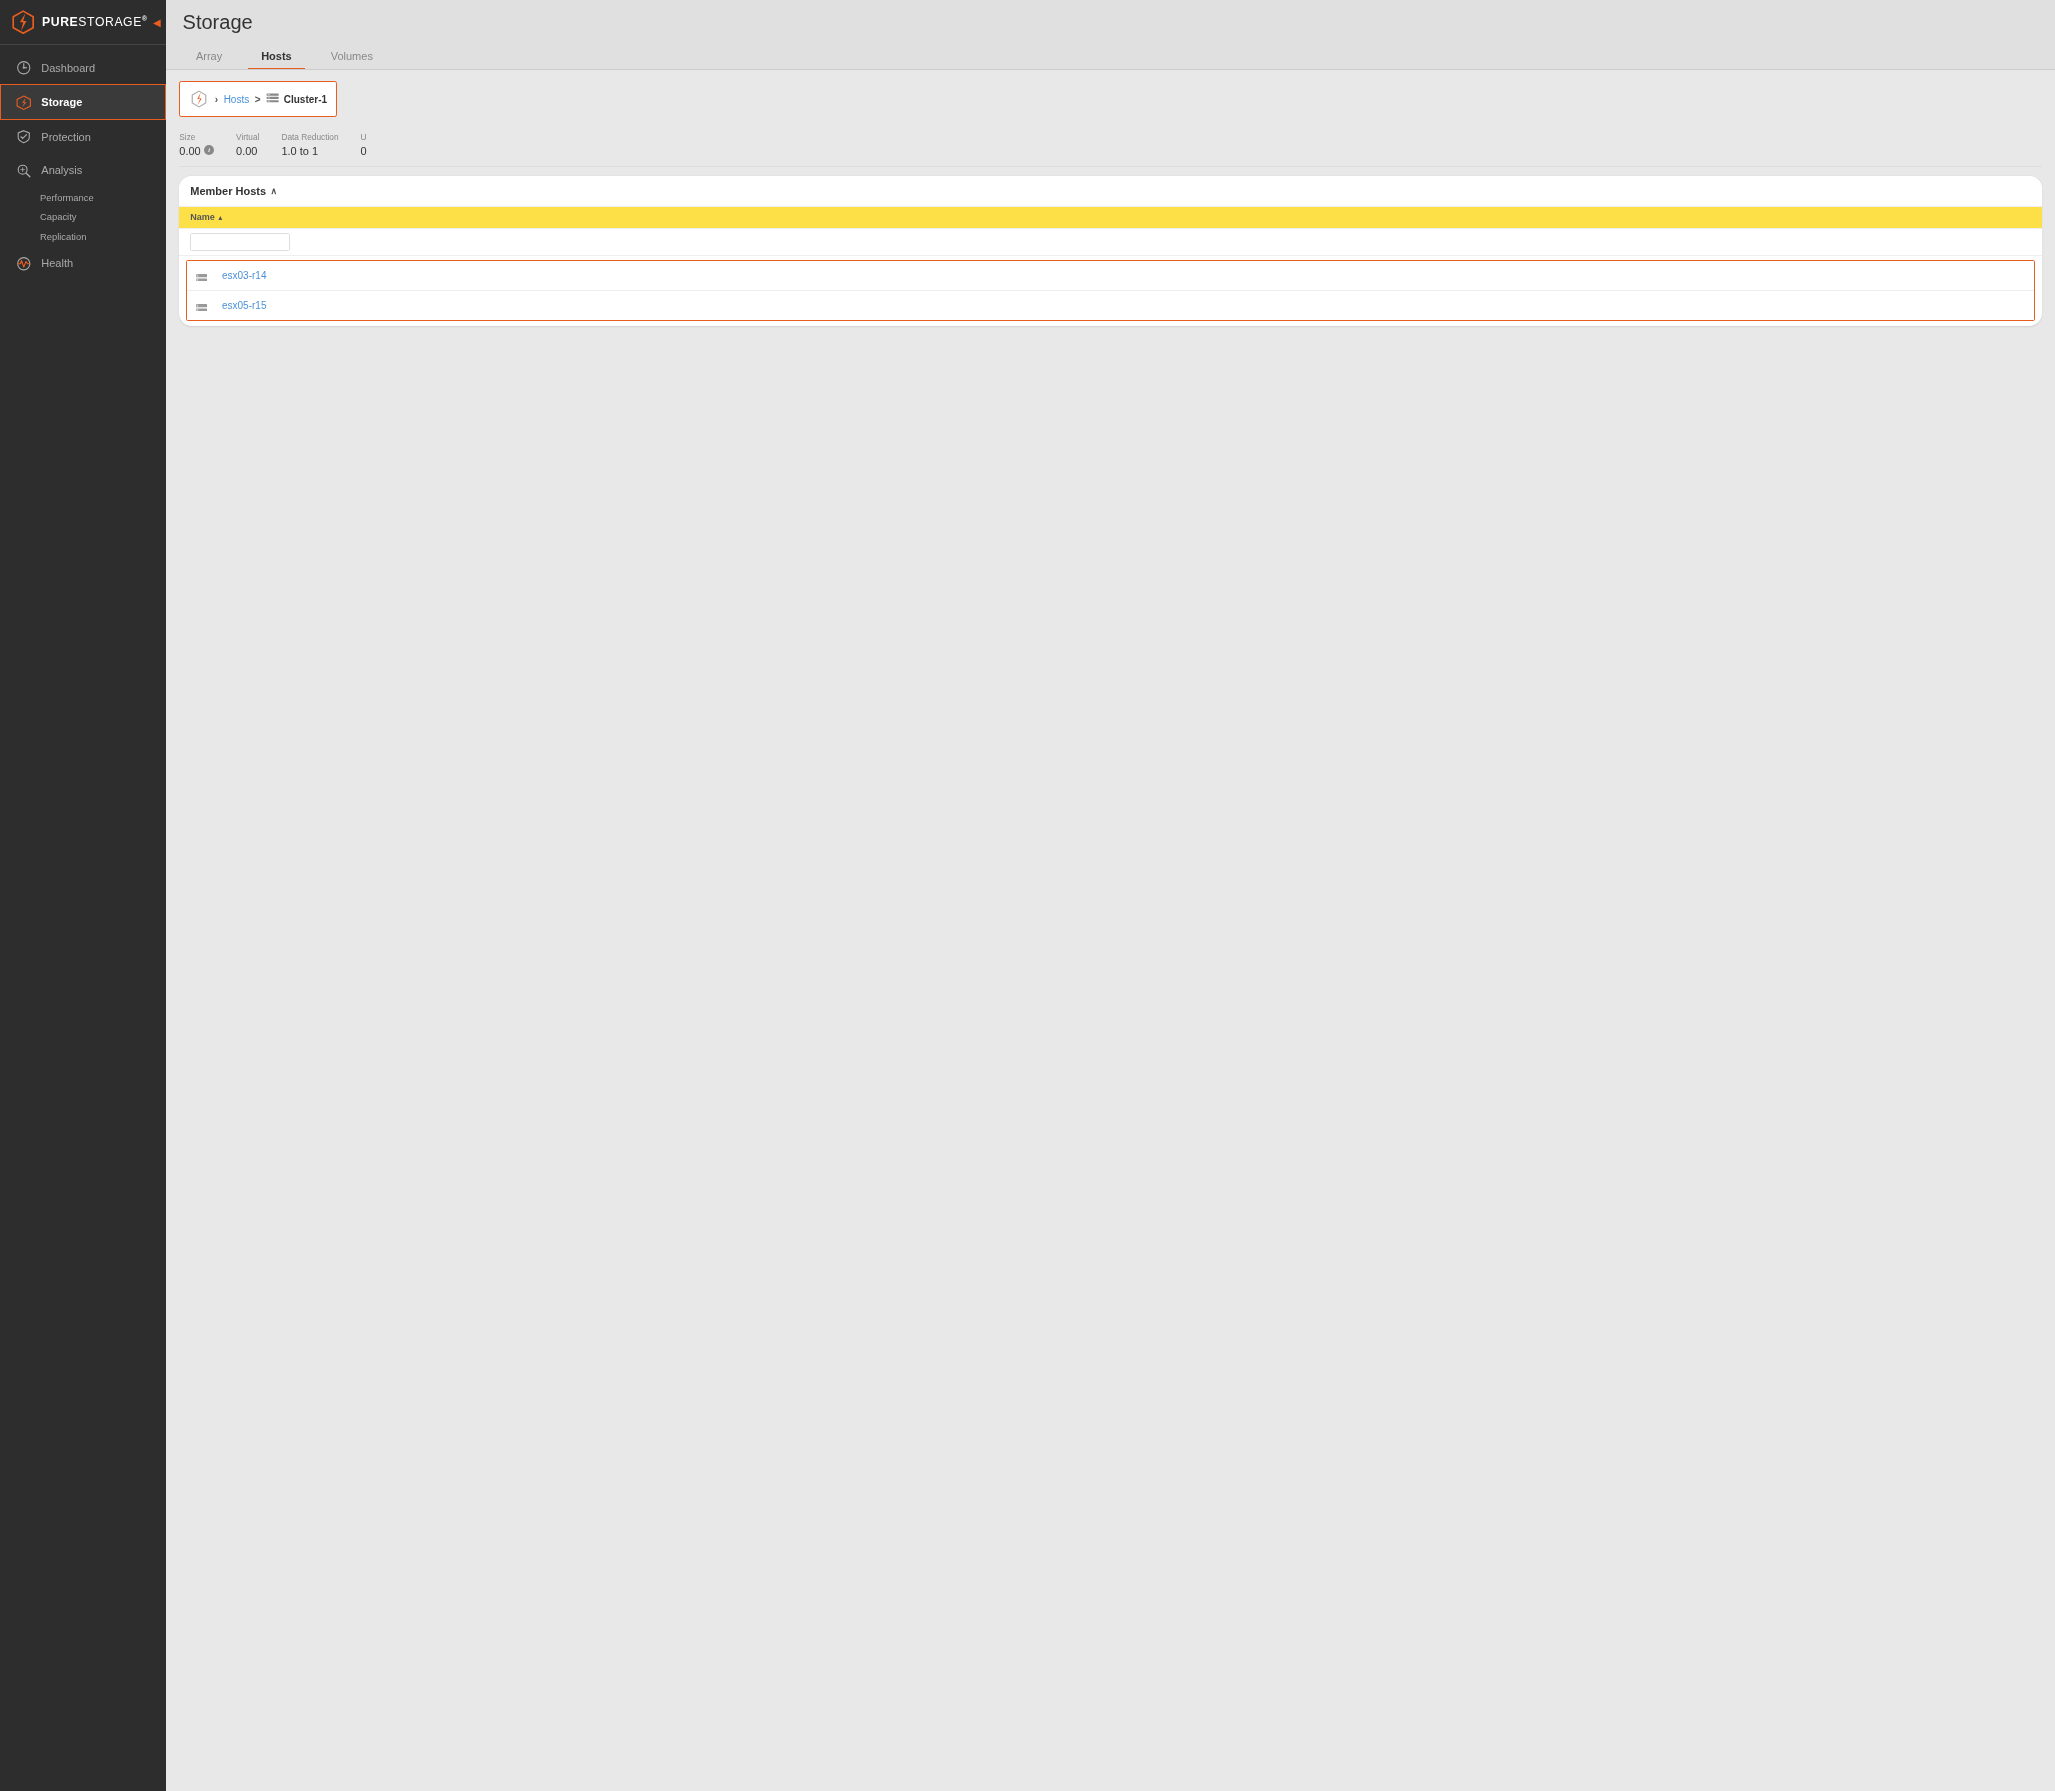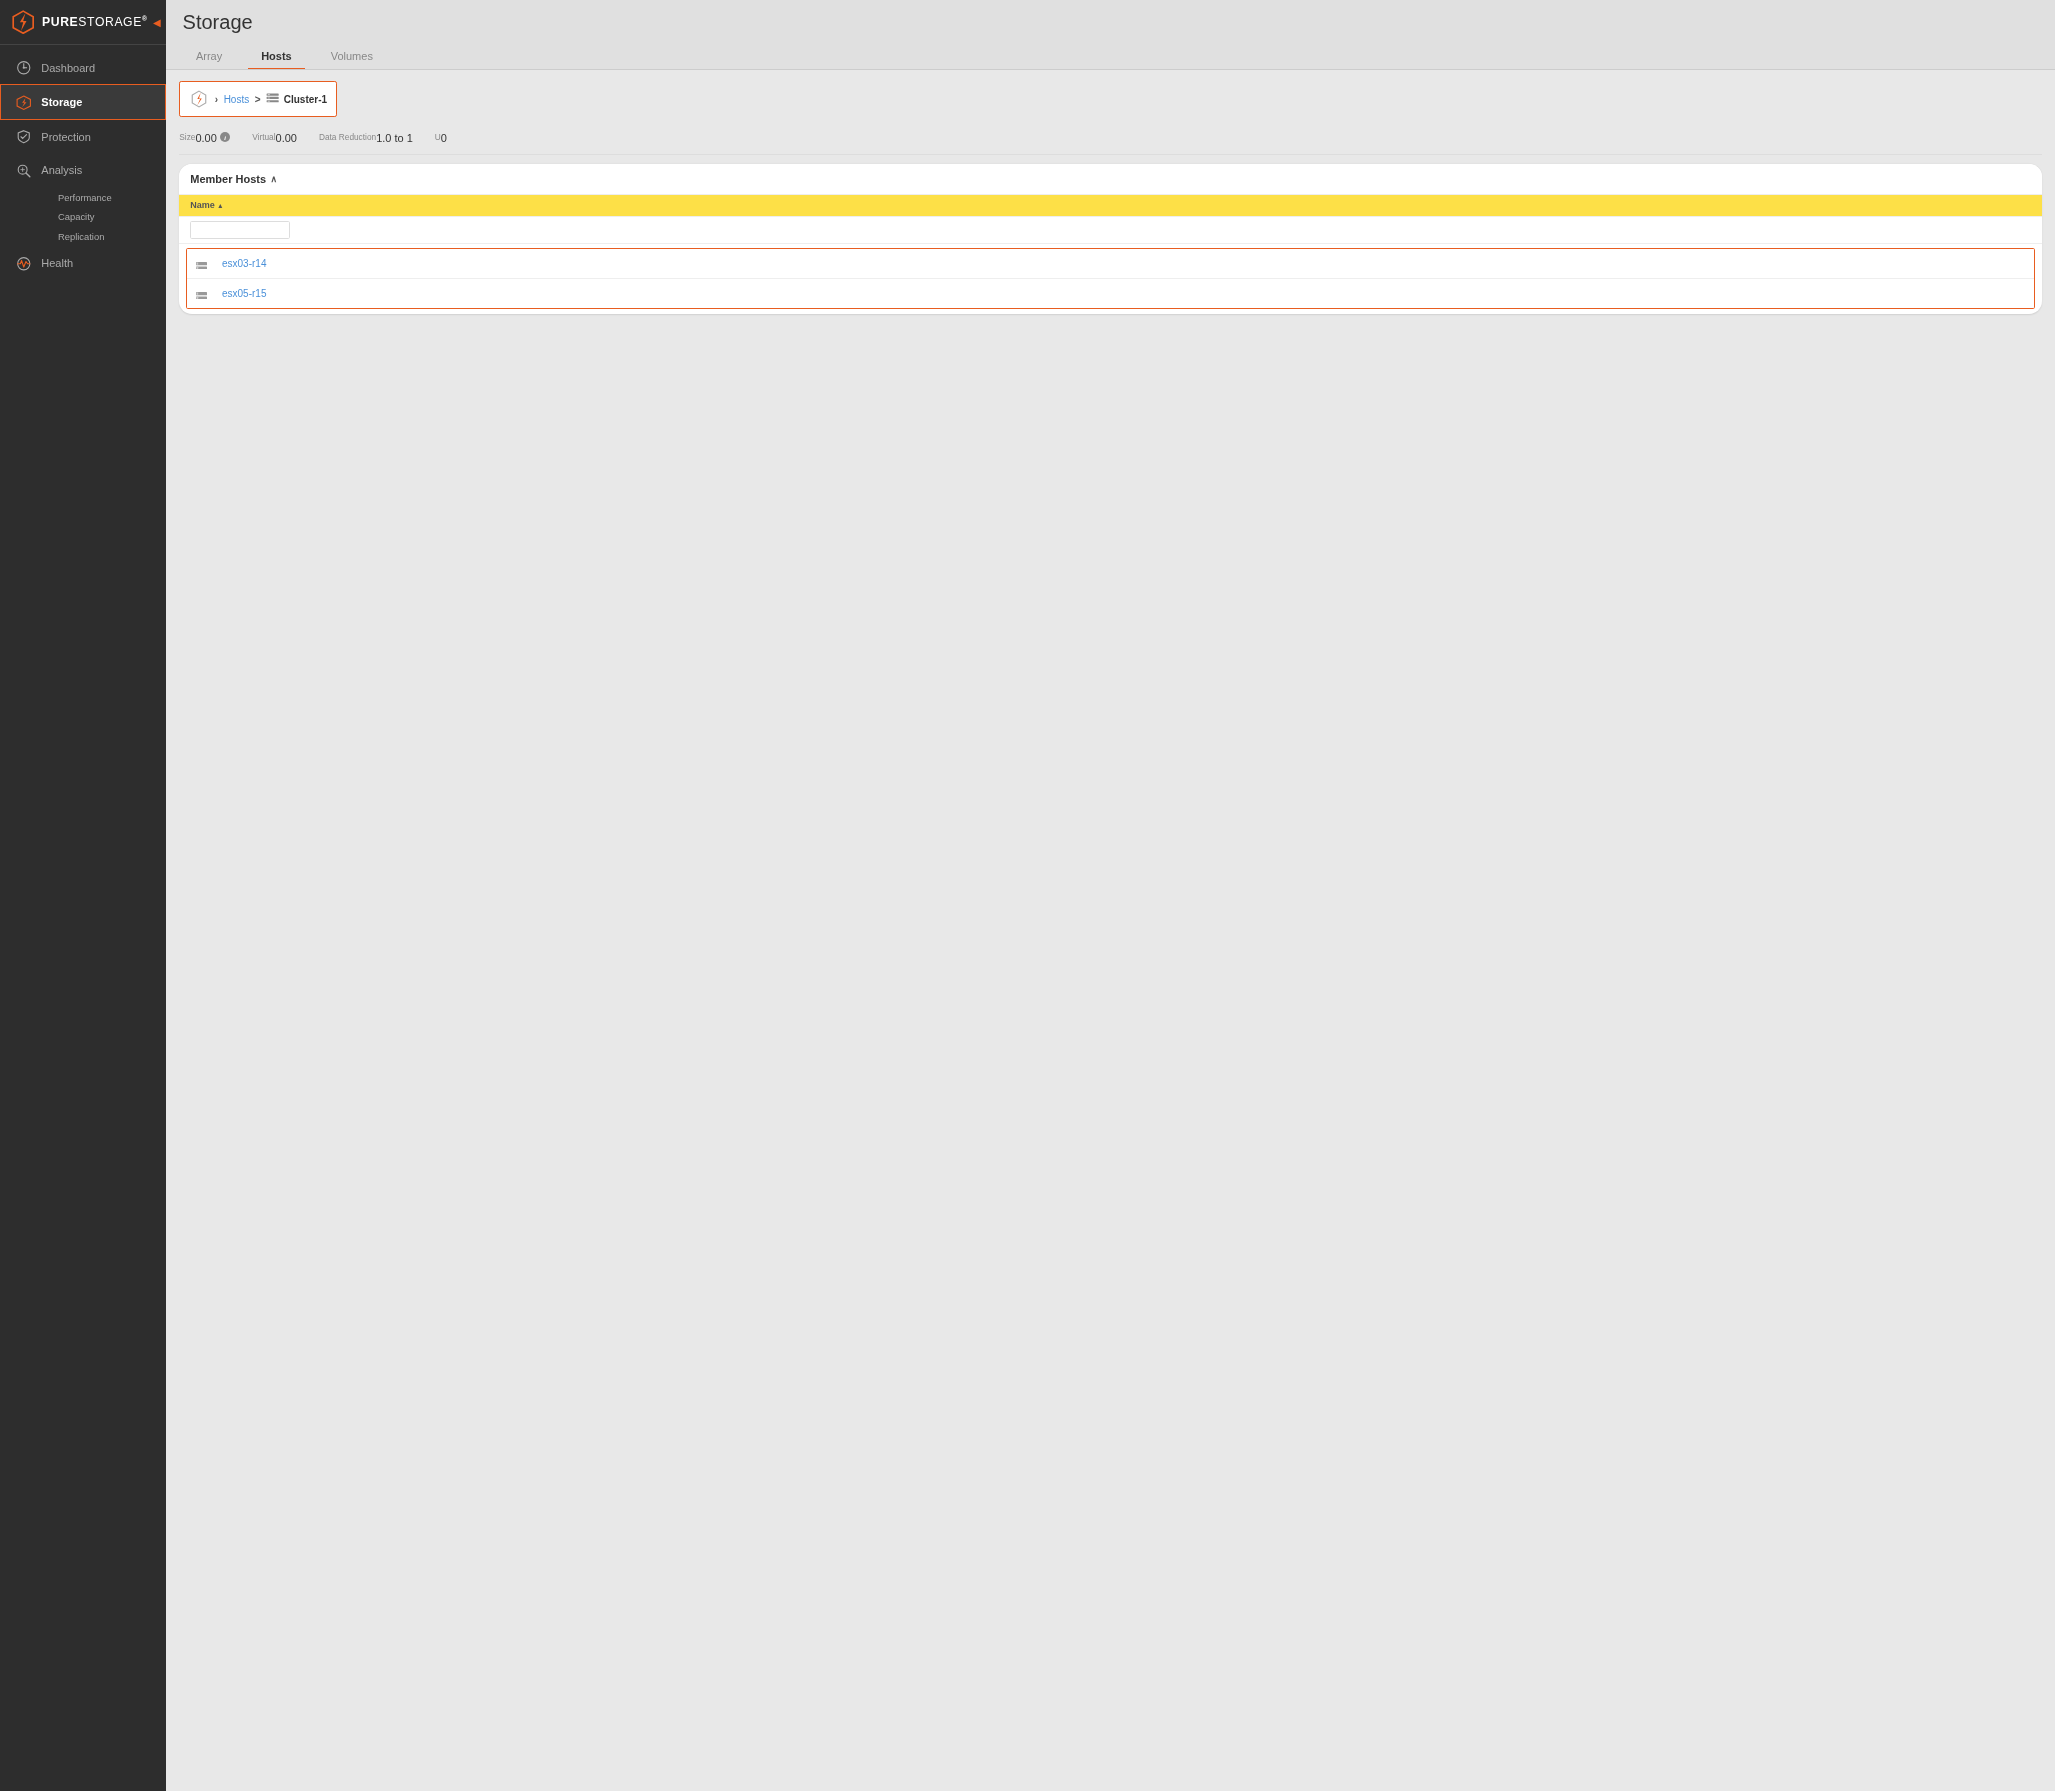--- a/index.html
+++ b/index.html
@@ -86,21 +86,21 @@
       justify-content: center;
       font-size: 11px;
       flex-shrink: 0;
     }
 
     .nav-item .nav-label {
       font-size: 11px;
     }
 
     .nav-sub-items {
-      padding-left: 58px;
+      padding-left: 40px;
     }
 
     .nav-sub-item {
       padding: 4.4px 0;
       color: #aaa;
       font-size: 9.4px;
       cursor: pointer;
     }
 
     
@@ -206,20 +206,21 @@
     .stats-row {
       display: flex;
       gap: 22px;
       padding: 6.7px 0 9px 0;
       border-bottom: 0.6px solid #ddd;
       margin-bottom: 9px;
     }
 
     .stat-item {
       display: flex;
+      flex-direction: column;
     }
 
     .stat-label {
       font-size: 8.3px;
       color: #888;
       margin-bottom: 2.2px;
     }
 
     .stat-value {
       font-size: 11px;

